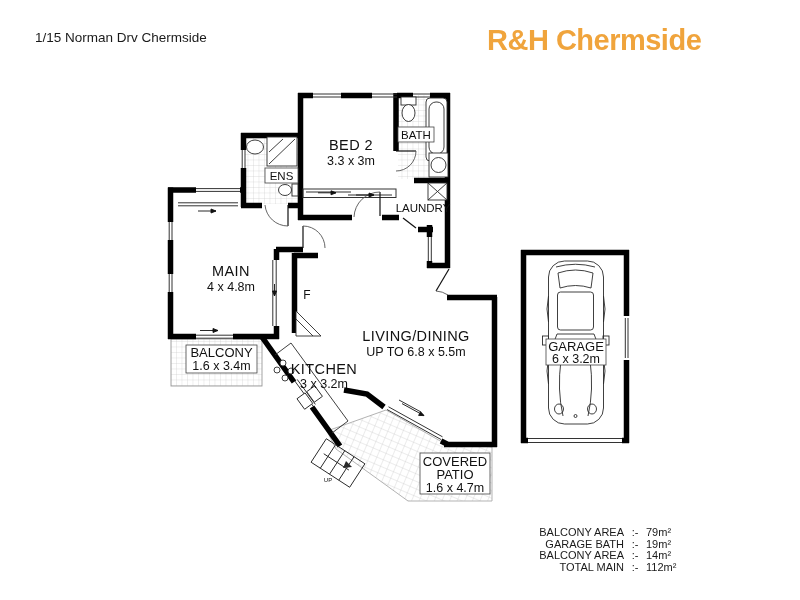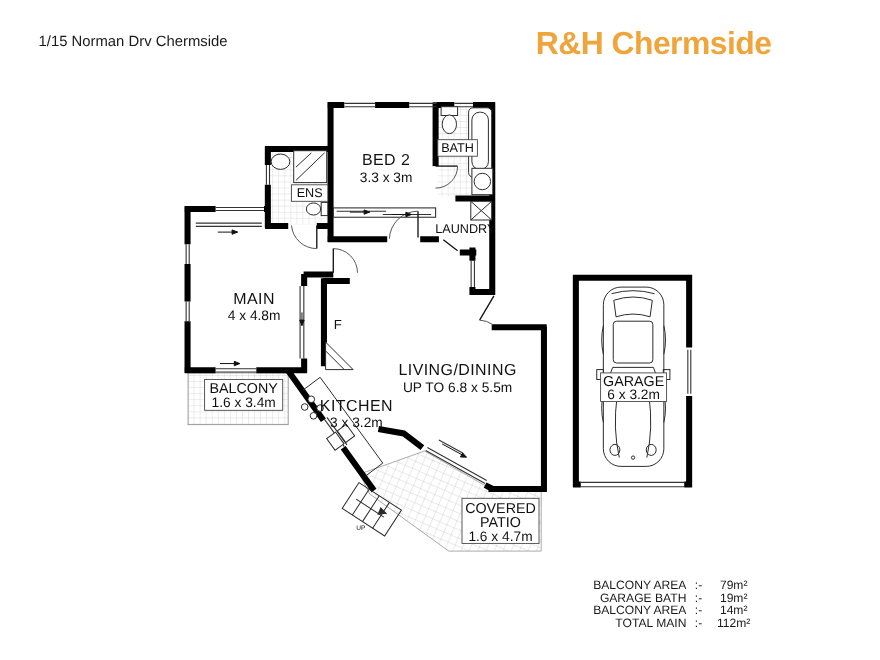--- a/index.html
+++ b/index.html
@@ -13,21 +13,21 @@
   .room-name{font-size:14.5px;letter-spacing:0.4px;}
   .room-dims{font-size:12.5px;}
   .small-label{font-size:11.5px;}
   .box-label{font-size:13px;}
   .tiny-label{font-size:6px;}
   .f-label{font-size:12px;}
   .areas{position:absolute;right:24px;top:527px;font-size:11px;line-height:11.5px;color:#1a1a1a;}
   .areas .row{display:grid;grid-template-columns:auto 14px 42px;column-gap:4px;}
   .areas .lbl{text-align:right;}
   .areas .sep{text-align:center;}
-  .areas .val{text-align:center;}
+  .areas .val{text-align:left;}
   .disclaimer{position:absolute;left:35px;top:551px;font-size:11px;color:#1a1a1a;}
 </style>
 </head>
 <body>
 
 <div class="canvas">
 
   <div class="address">1/15 Norman Drv Chermside</div>
   <div class="brand">R&amp;H Chermside</div>
 

